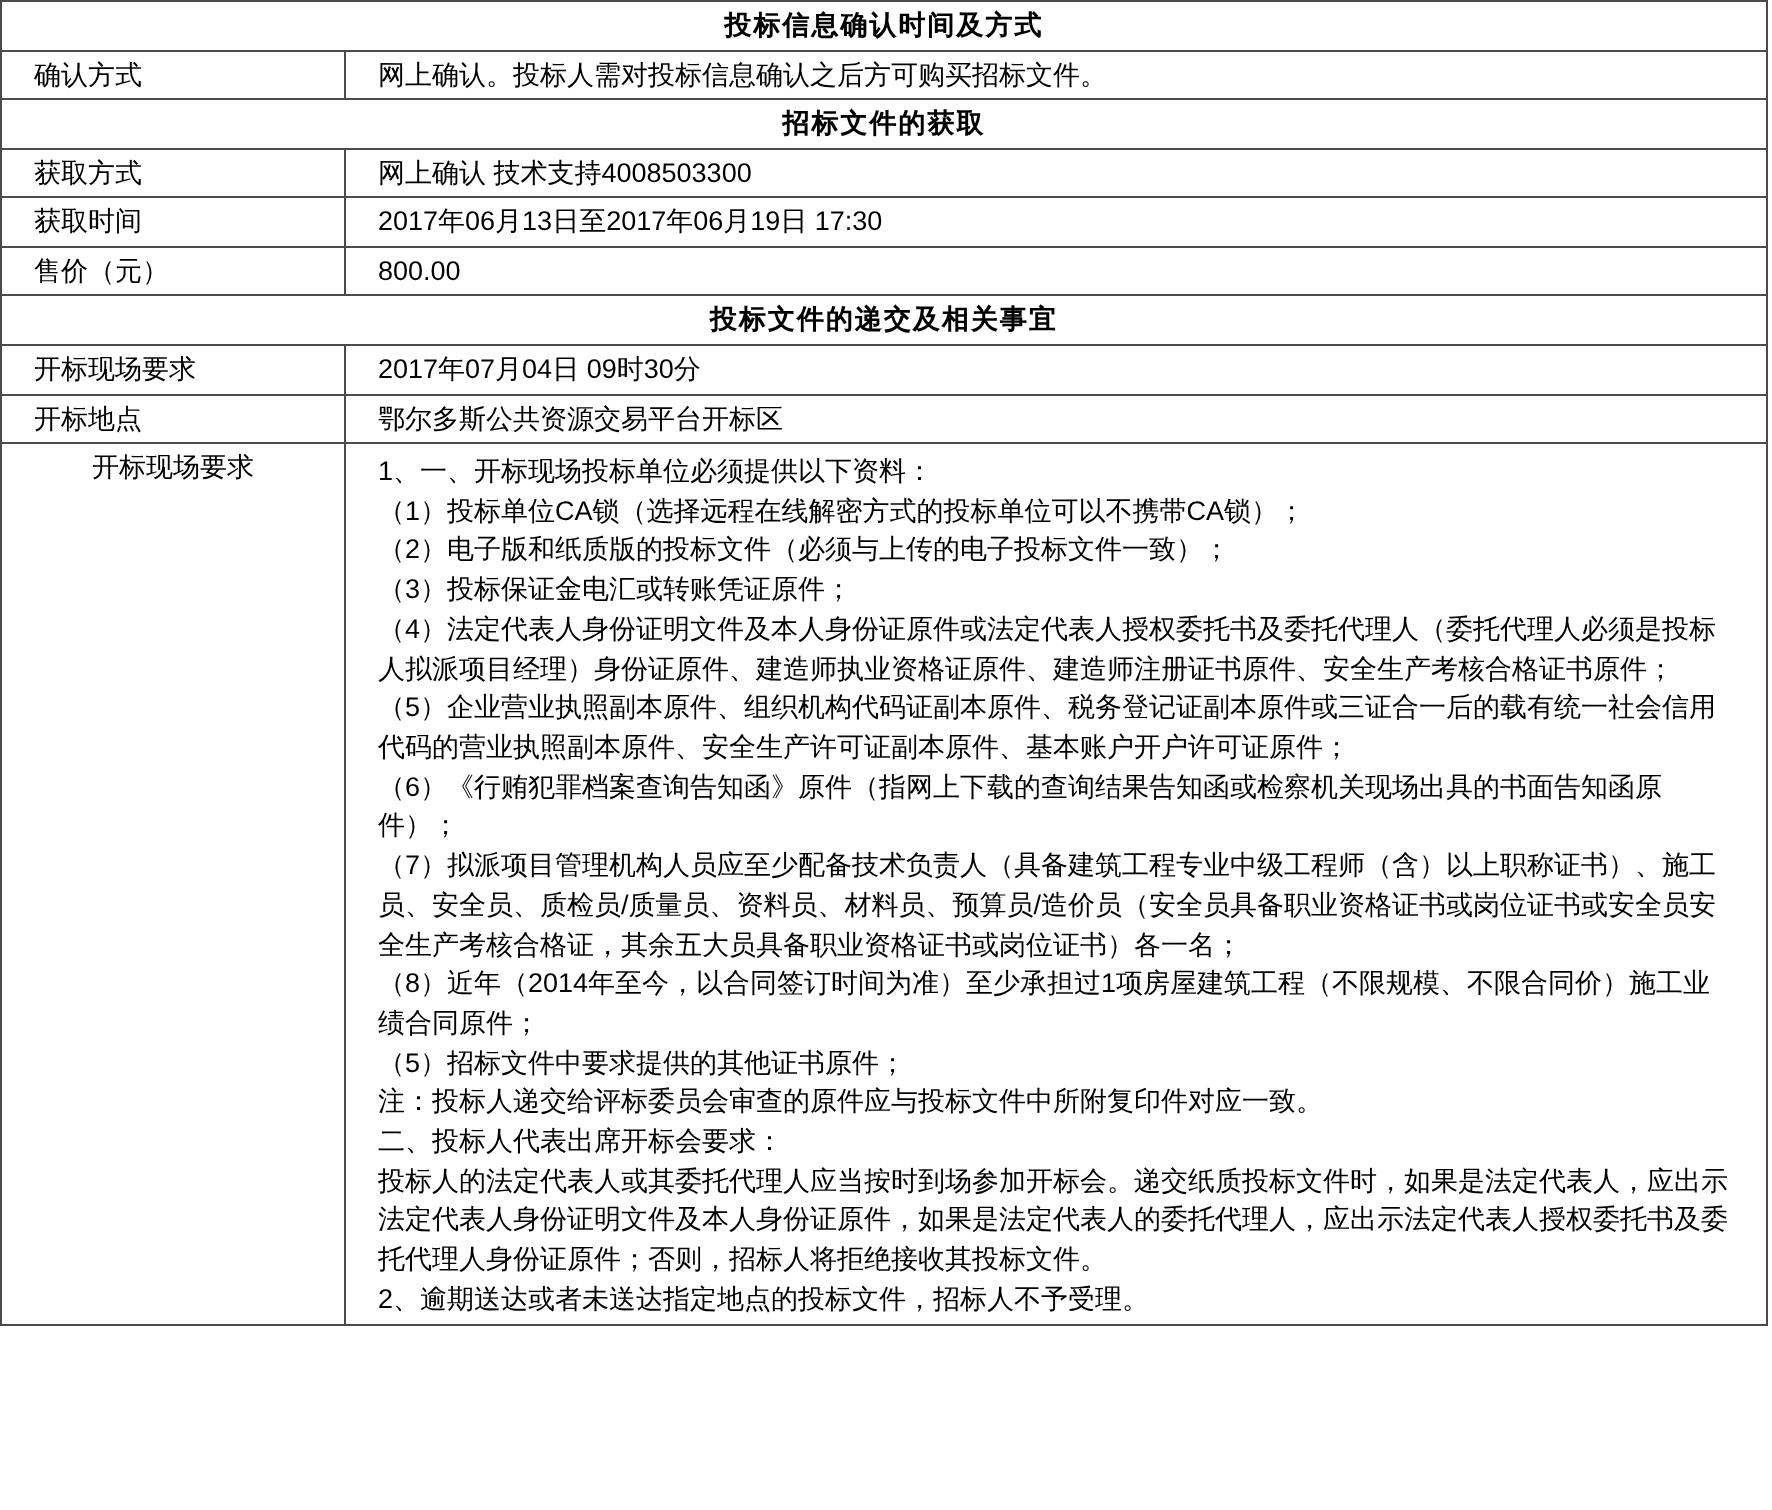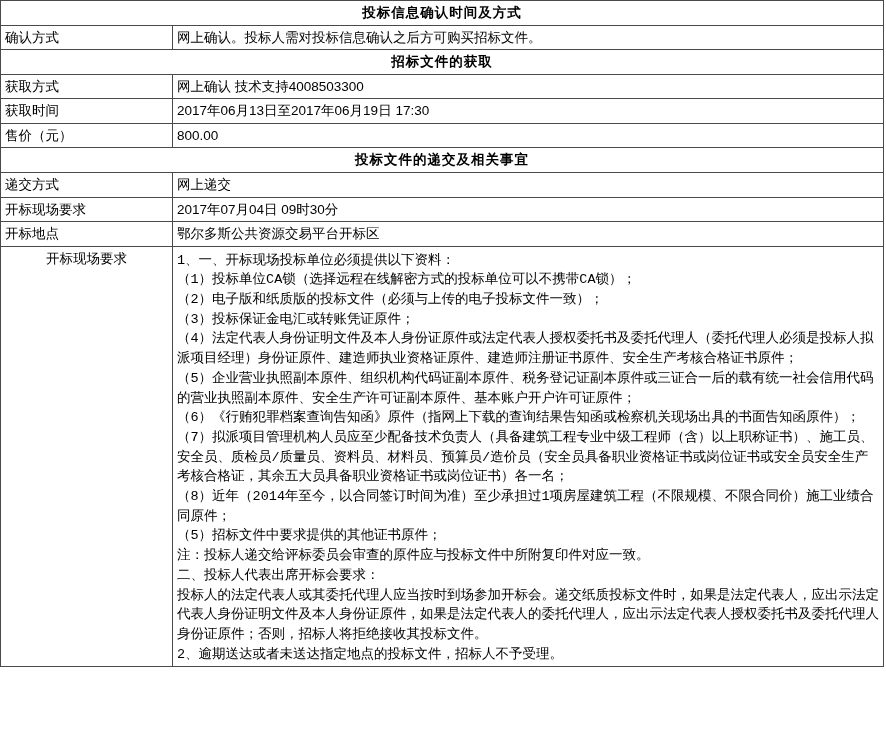--- a/index.html
+++ b/index.html
@@ -16,21 +16,21 @@
     overflow: hidden;
   }
   table.doc {
     border-collapse: collapse;
     width: 884px;
     margin: 0;
     table-layout: fixed;
   }
   table.doc td {
     border: 1px solid #4a4a4a;
-    padding: 2px 4px;
+    padding: 2px 16px;
     vertical-align: top;
     line-height: 1.45;
     font-size: 13.5px;
   }
   td.label {
     width: 172px;
     white-space: nowrap;
   }
   td.section {
     text-align: center;
@@ -44,21 +44,20 @@
   }
   td.req-label {
     vertical-align: middle;
     text-align: center;
   }
   .req-body p {
     margin: 0;
     text-indent: 0;
     font-size: 13.5px;
     line-height: 1.46;
-    font-family: Liberation Mono, monospace;
   }
   .req-body {
     padding-top: 2px;
   }
 </style>
 </head>
 <body>
 
 <table class="doc">
   <colgroup>
@@ -85,24 +84,20 @@
       <td class="value">2017年06月13日至2017年06月19日  17:30</td>
     </tr>
     <tr>
       <td class="label">售价（元）</td>
       <td class="value">800.00</td>
     </tr>
     <tr>
       <td class="section" colspan="2">投标文件的递交及相关事宜</td>
     </tr>
     <tr>
-      <td class="label">递交方式</td>
-      <td class="value">网上递交</td>
-    </tr>
-    <tr>
       <td class="label">开标现场要求</td>
       <td class="value">2017年07月04日  09时30分</td>
     </tr>
     <tr>
       <td class="label">开标地点</td>
       <td class="value">鄂尔多斯公共资源交易平台开标区</td>
     </tr>
     <tr>
       <td class="label req-label">开标现场要求</td>
       <td class="value">

